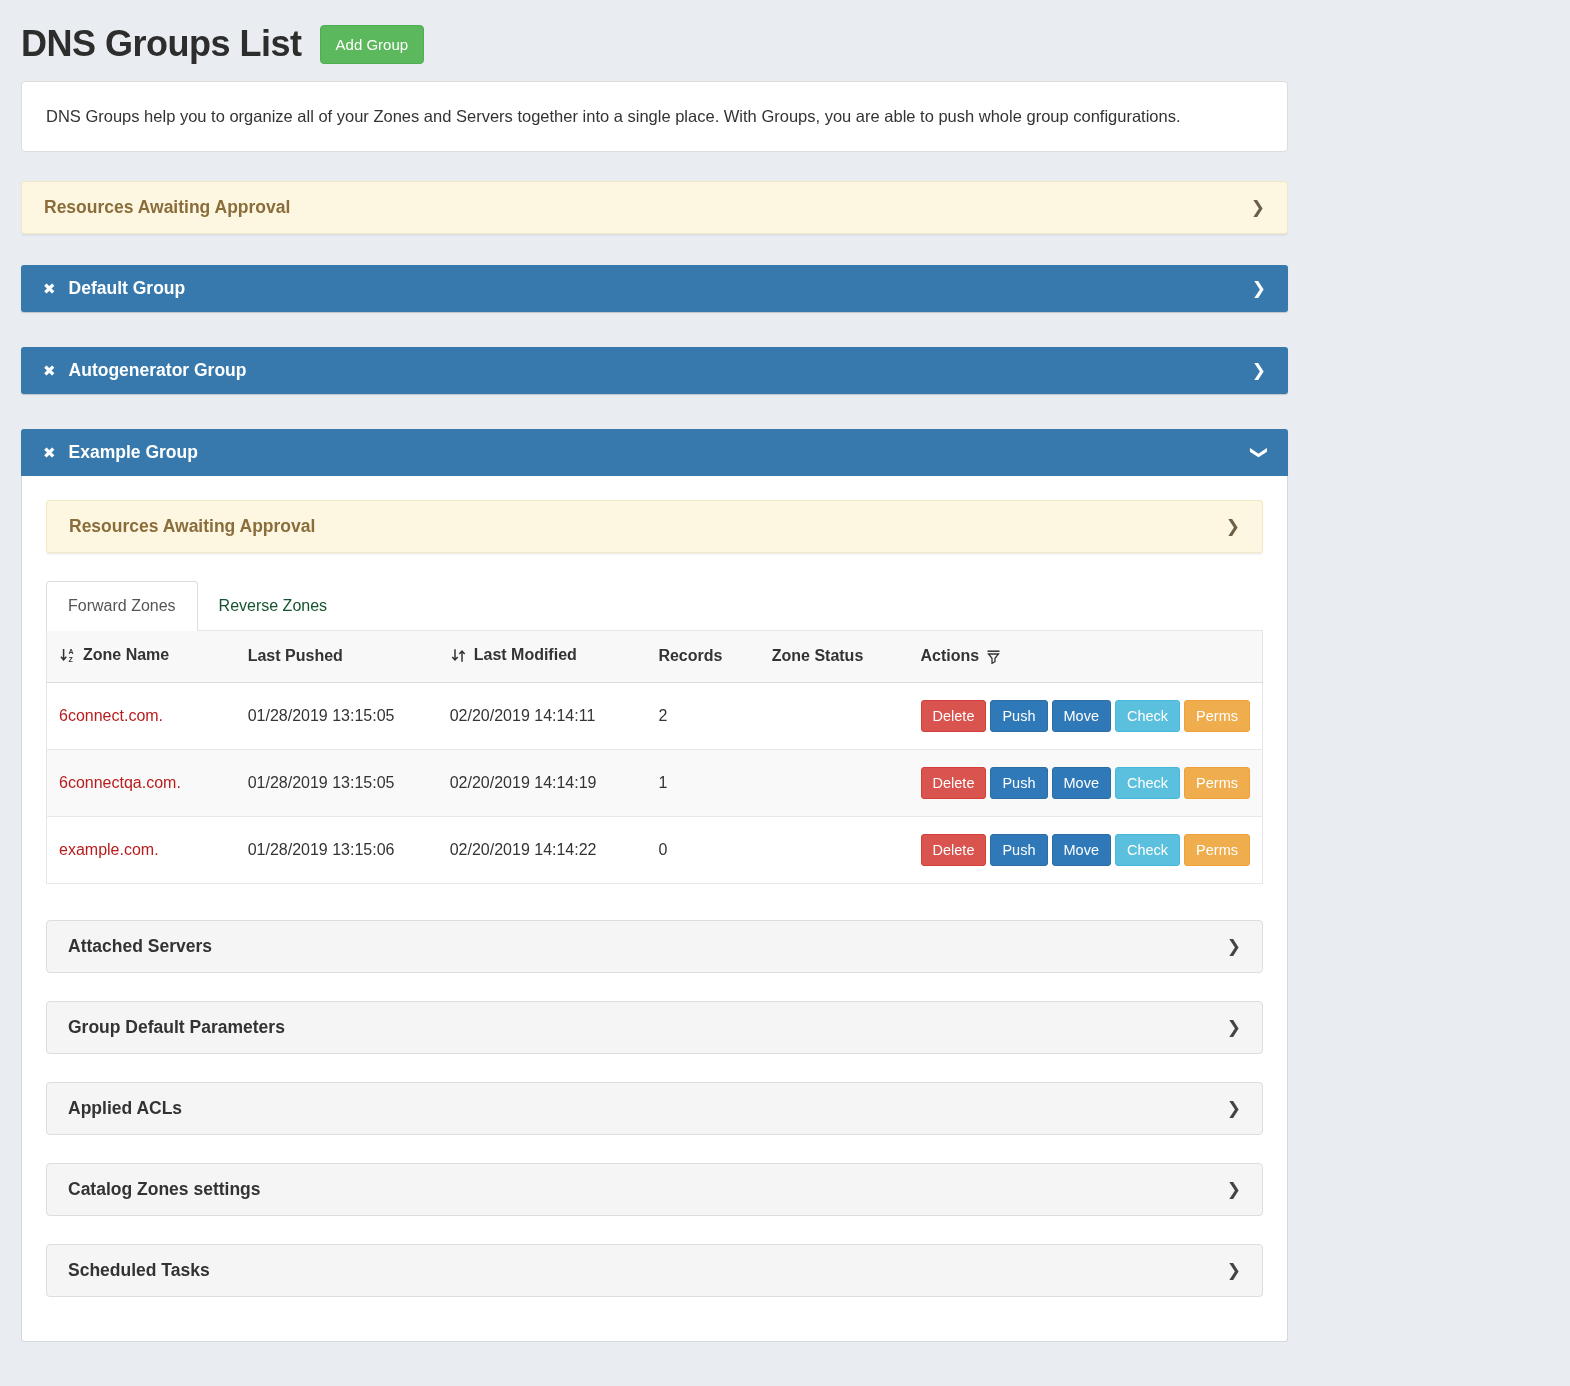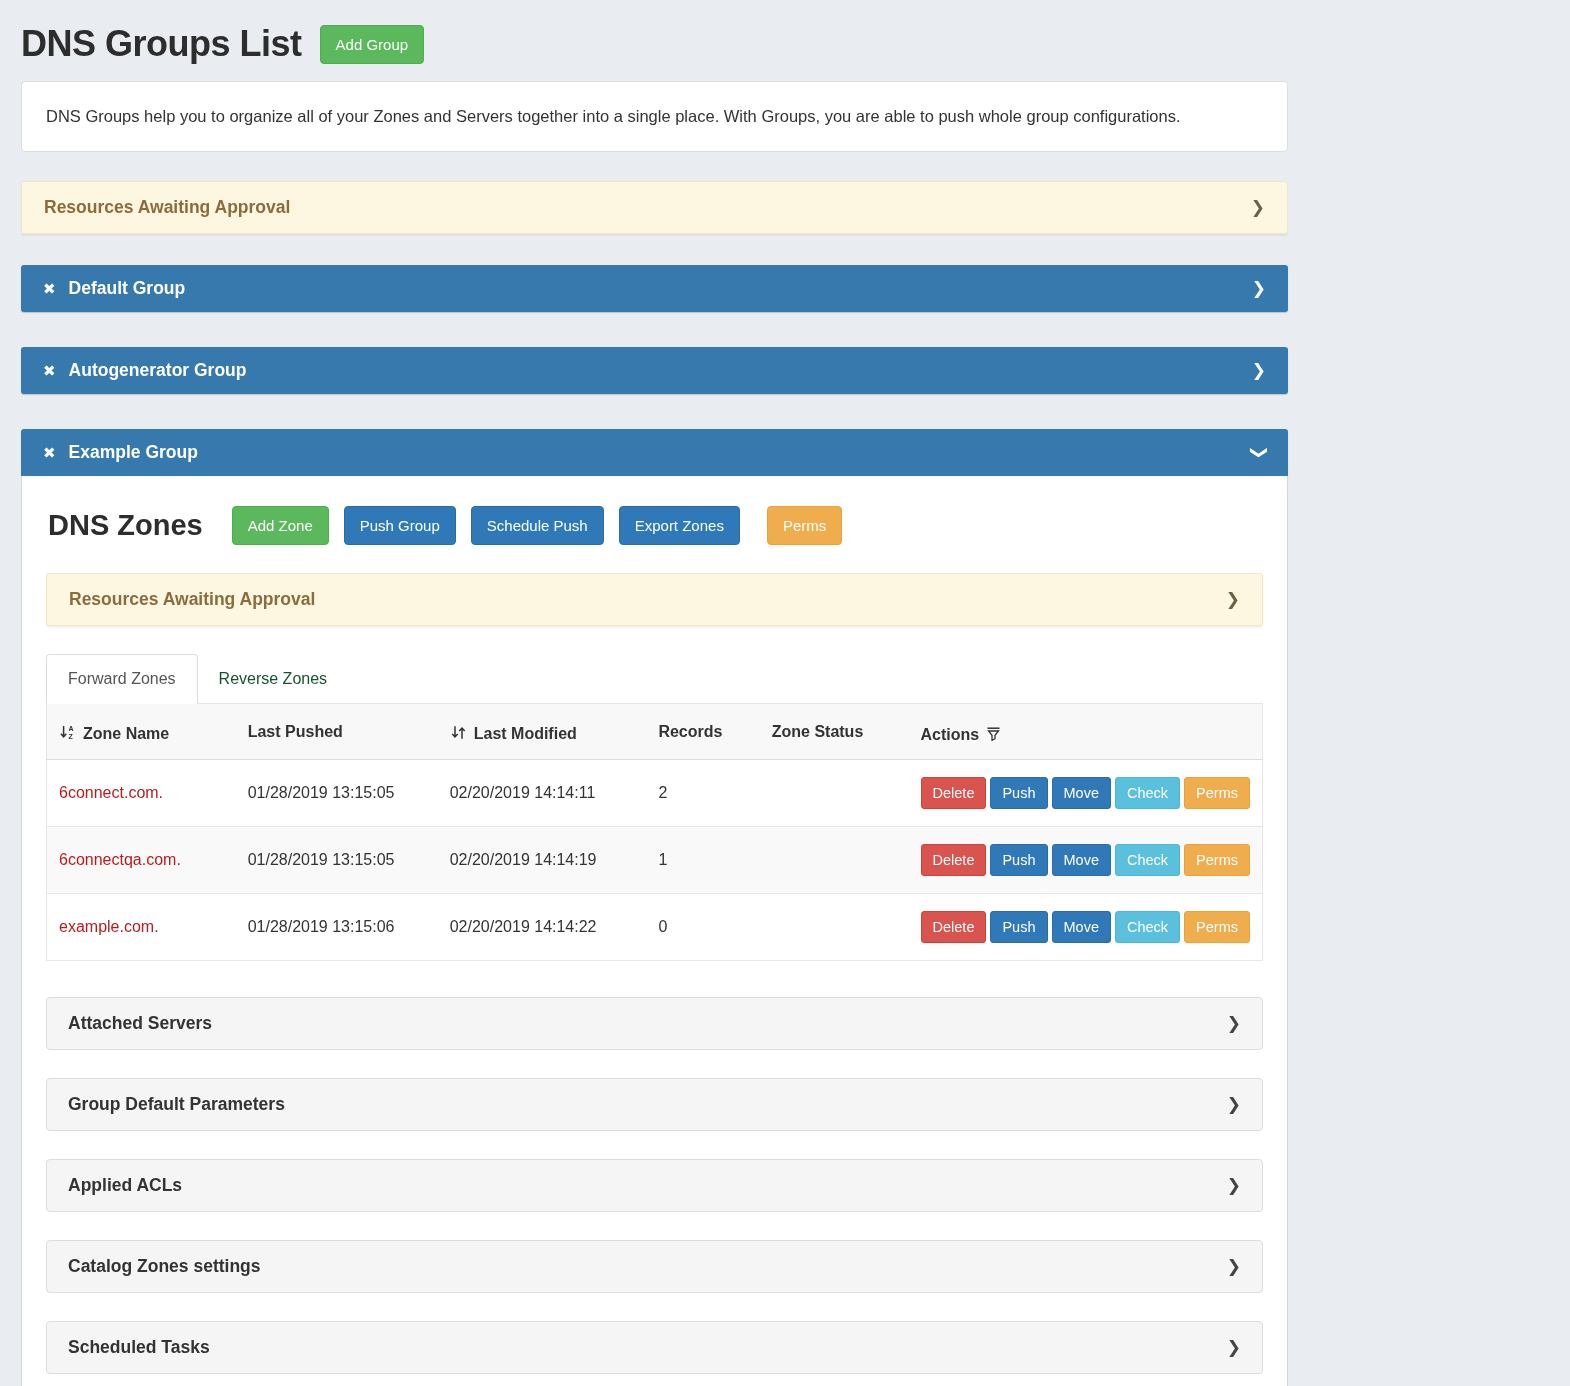--- a/index.html
+++ b/index.html
@@ -81,21 +81,21 @@
 
   
   table.zones { width:100%; border-collapse:collapse; font-size:16px; border:1px solid #e6e6e6; }
   table.zones thead th {
     background:#f8f8f8; text-align:left; font-weight:700; padding:15px 12px;
     border-bottom:1px solid #ddd; color:#333; white-space:nowrap;
   }
   table.zones td { padding:17px 12px; border-bottom:1px solid #e8e8e8; vertical-align:middle; }
   table.zones tbody tr:nth-child(even) { background:#f9f9f9; }
   .zone-link { color:#b91c1c; text-decoration:none; cursor:pointer; }
-  .th-inner { display:inline-flex; gap:7px;margin-top:6px; }
+  .th-inner { display:inline-flex; align-items:center; gap:7px; }
   .actions-cell { display:flex; gap:4px; }
   .col-zone   { width:214px; }
   .col-push   { width:250px; }
   .col-mod    { width:242px; }
   .col-rec    { width:128px; }
   .col-status { width:168px; }
 
   .icon-svg { display:inline-block; vertical-align:middle; }
 
   
@@ -140,28 +140,20 @@
 
   <div class="group-expanded">
     <div class="panel-blue">
       <span class="x-icon">✖</span>
       <span>Example Group</span>
       <span class="chev down">❯</span>
     </div>
 
     <div class="group-body">
 
-      <div class="zones-header">
-        <h2 class="zones-title">DNS Zones</h2>
-        <button class="btn btn-green btn-md">Add Zone</button>
-        <button class="btn btn-blue btn-md">Push Group</button>
-        <button class="btn btn-blue btn-md">Schedule Push</button>
-        <button class="btn btn-blue btn-md">Export Zones</button>
-        <button class="btn btn-orange btn-md" style="margin-left:12px;">Perms</button>
-      </div>
 
       <div class="panel-warning inner">
         <span>Resources Awaiting Approval</span>
         <span class="chev">❯</span>
       </div>
 
       <div class="tabs">
         <div class="tab active">Forward Zones</div>
         <div class="tab inactive">Reverse Zones</div>
       </div>

